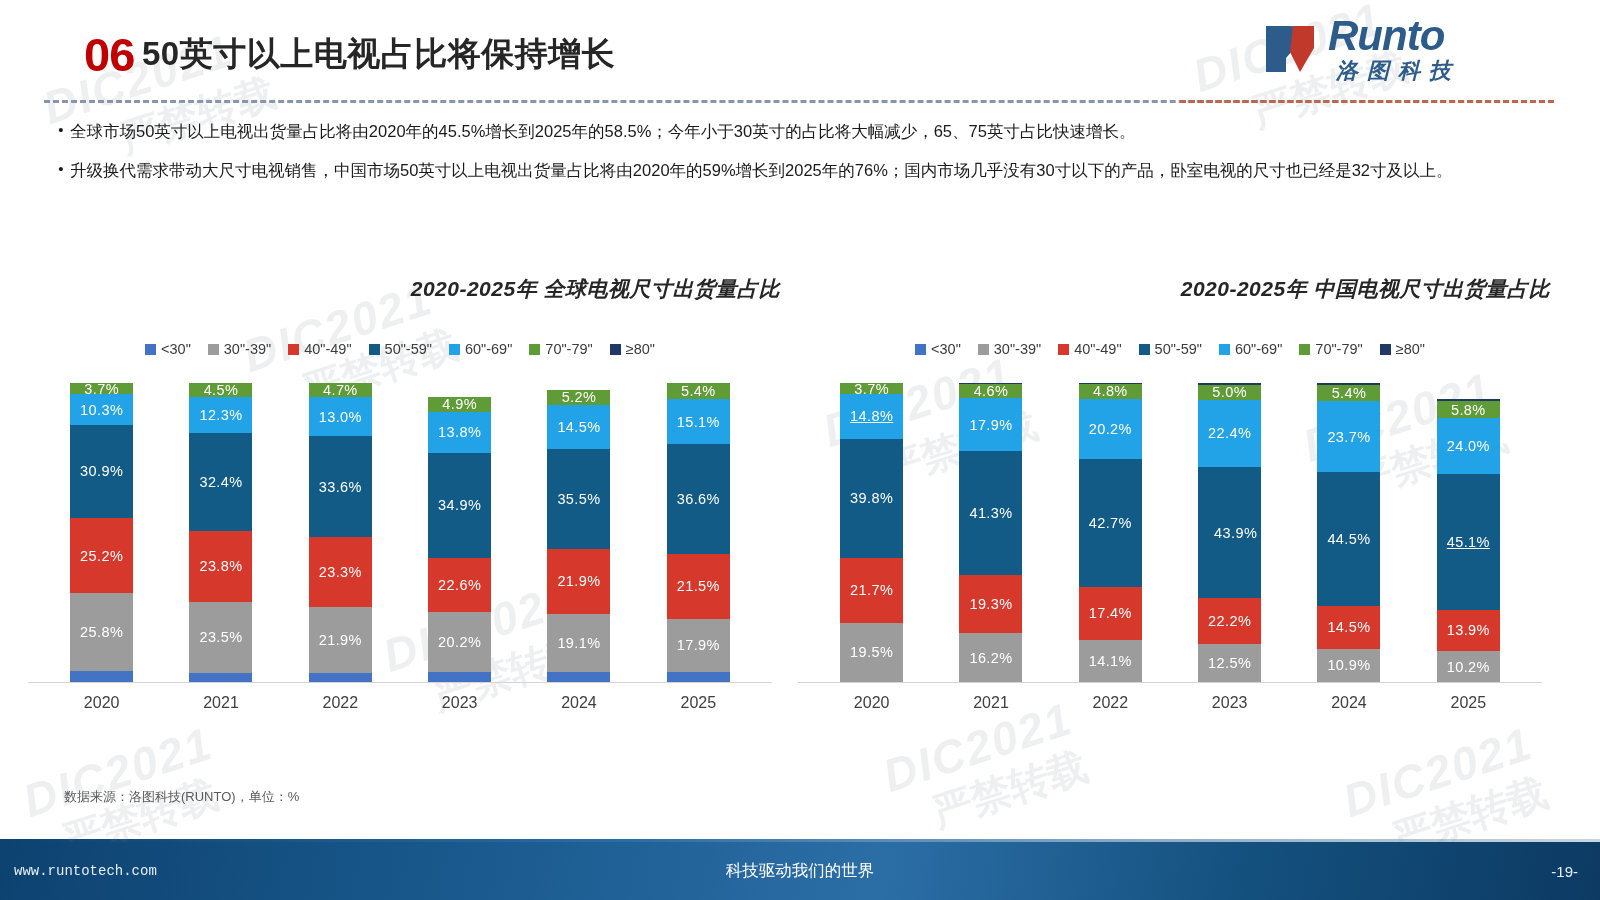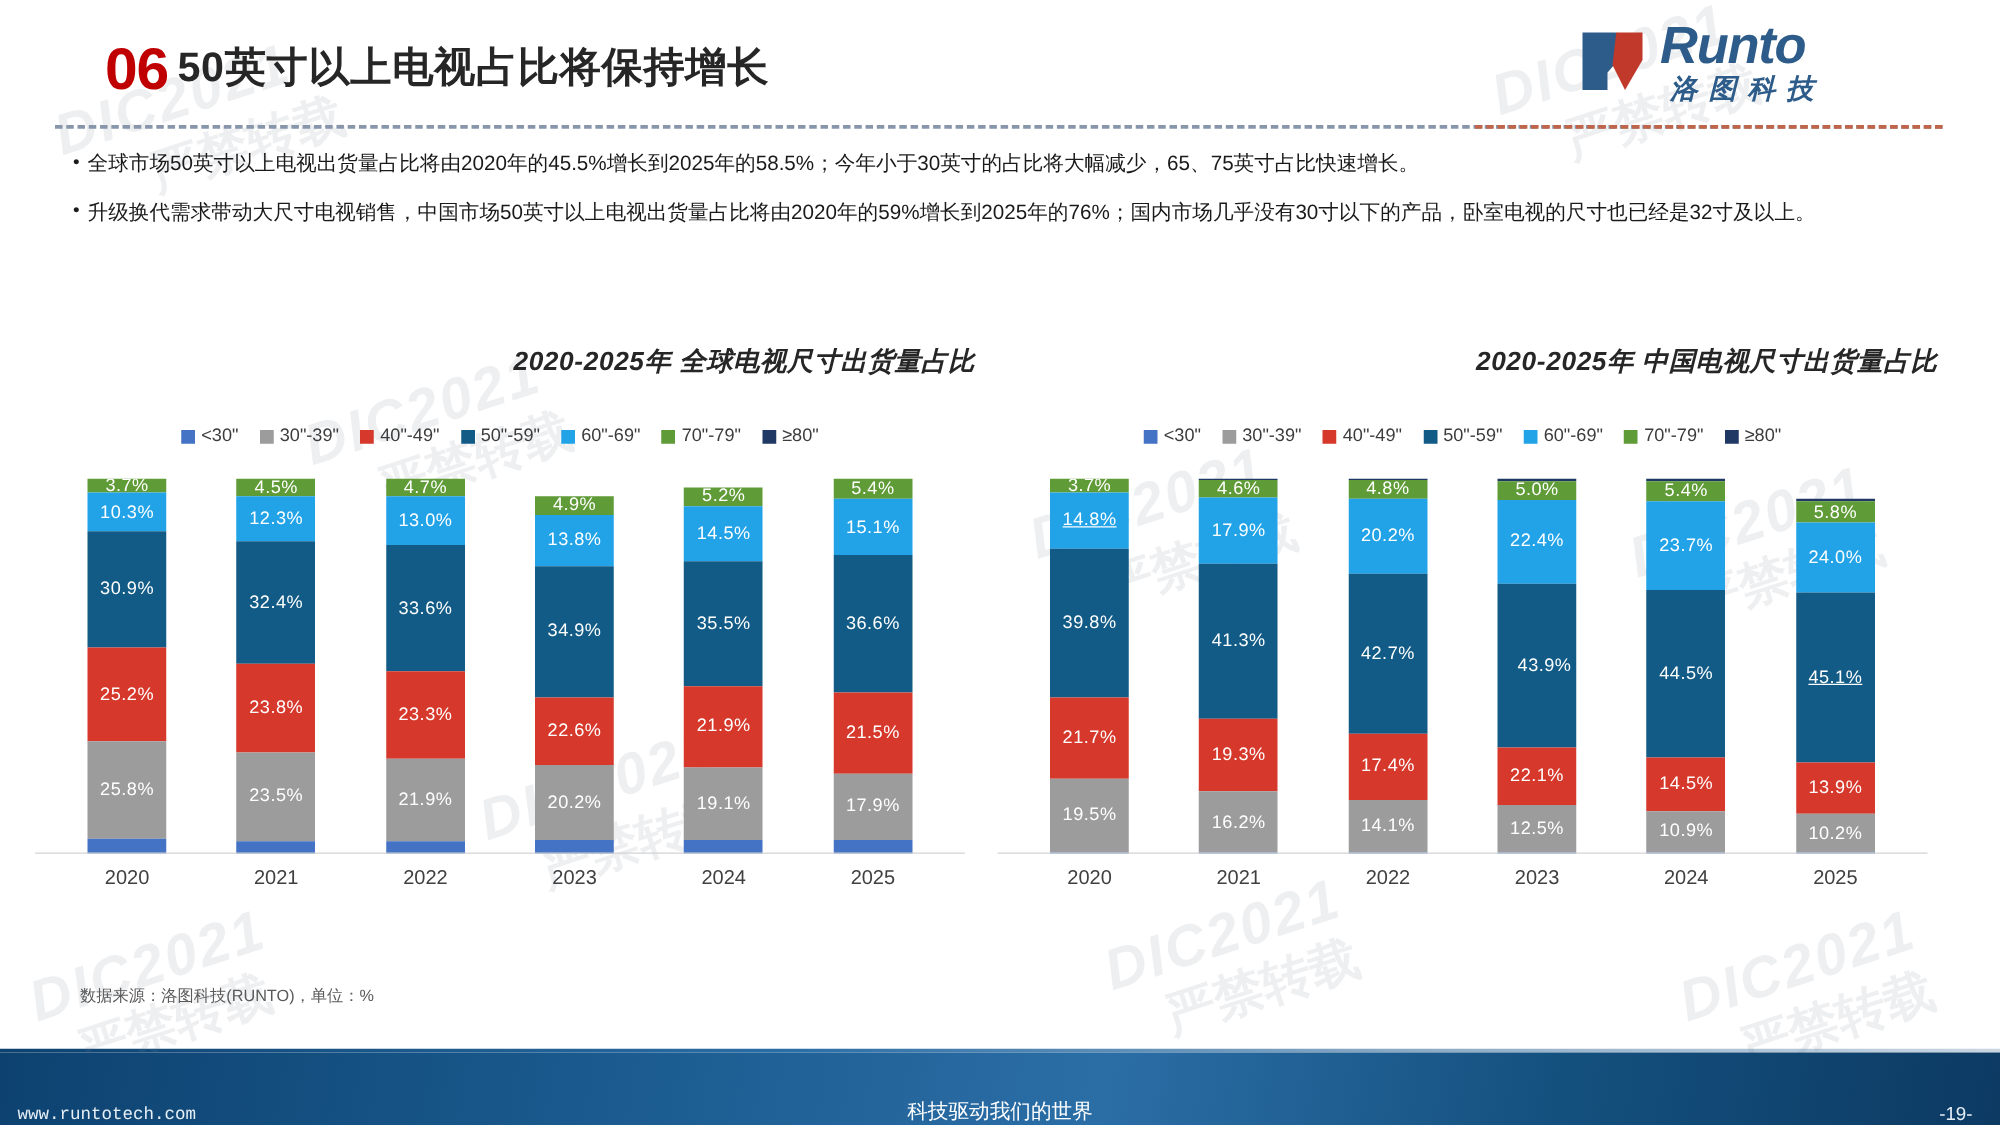--- a/index.html
+++ b/index.html
@@ -88,21 +88,21 @@
   .xlabel { width: 63px; text-align: center; font-size: 16px; color: #404040; }
 
   .source {
     position: absolute; left: 64px; top: 788px; font-size: 13px; color: #5a5a5a; z-index: 6;
   }
 
   
   .footer {
     position: absolute; left: 0; bottom: 0; width: 1600px; height: 58px; z-index: 7;
     background: linear-gradient(100deg,#0d4270 0%, #1a5a8e 30%, #2b6ea6 55%, #14507e 78%, #0c3a63 100%);
-    display: flex; align-items: flex-end;
+    display: flex; align-items: center;
   }
   .footer-url { position: absolute; left: 14px; font-size: 14px; color: #e6eef6; font-family: "Liberation Mono", monospace; }
   .footer-mid { width: 100%; text-align: center; font-size: 16.5px; color: #ffffff; }
   .footer-page { position: absolute; right: 22px; font-size: 15px; color: #e6eef6; }
   .footer-accent { position: absolute; left: 0; bottom: 58px; width: 1600px; height: 3px;
     background: linear-gradient(90deg,#0d4270,#2b6ea6 40%, #8aa9c4 70%, #c9d6e2); }
 </style>
 </head>
 <body>
 
@@ -308,21 +308,21 @@
             <div class="seg" style="background: rgb(17, 91, 134); height: 128.1px;">42.7%</div>
             <div class="seg" style="background: rgb(214, 56, 43); height: 52.2px;">17.4%</div>
             <div class="seg" style="background: rgb(156, 156, 156); height: 42.3px;">14.1%</div>
             <div class="seg" style="background: rgb(68, 114, 196); height: 1.2px;"></div>
           </div>
           <div class="bar-col">
             <div class="seg" style="background: rgb(31, 56, 100); height: 1.5px;"></div>
             <div class="seg" style="background: rgb(95, 155, 54); height: 15px;">5.0%</div>
             <div class="seg" style="background: rgb(34, 163, 232); height: 67.2px;">22.4%</div>
             <div class="seg" style="background: rgb(17, 91, 134); height: 131.7px; padding-left: 12px;">43.9%</div>
-            <div class="seg" style="background: rgb(214, 56, 43); height: 45.9px;">22.1%</div>
+            <div class="seg" style="background: rgb(214, 56, 43); height: 45.9px;">22.2%</div>
             <div class="seg" style="background: rgb(156, 156, 156); height: 37.5px;">12.5%</div>
             <div class="seg" style="background: rgb(68, 114, 196); height: 1.2px;"></div>
           </div>
           <div class="bar-col">
             <div class="seg" style="background: rgb(31, 56, 100); height: 1.8px;"></div>
             <div class="seg" style="background: rgb(95, 155, 54); height: 16.2px;">5.4%</div>
             <div class="seg" style="background: rgb(34, 163, 232); height: 71.1px;">23.7%</div>
             <div class="seg" style="background: rgb(17, 91, 134); height: 133.5px;">44.5%</div>
             <div class="seg" style="background: rgb(214, 56, 43); height: 43.5px;">14.5%</div>
             <div class="seg" style="background: rgb(156, 156, 156); height: 32.7px;">10.9%</div>

